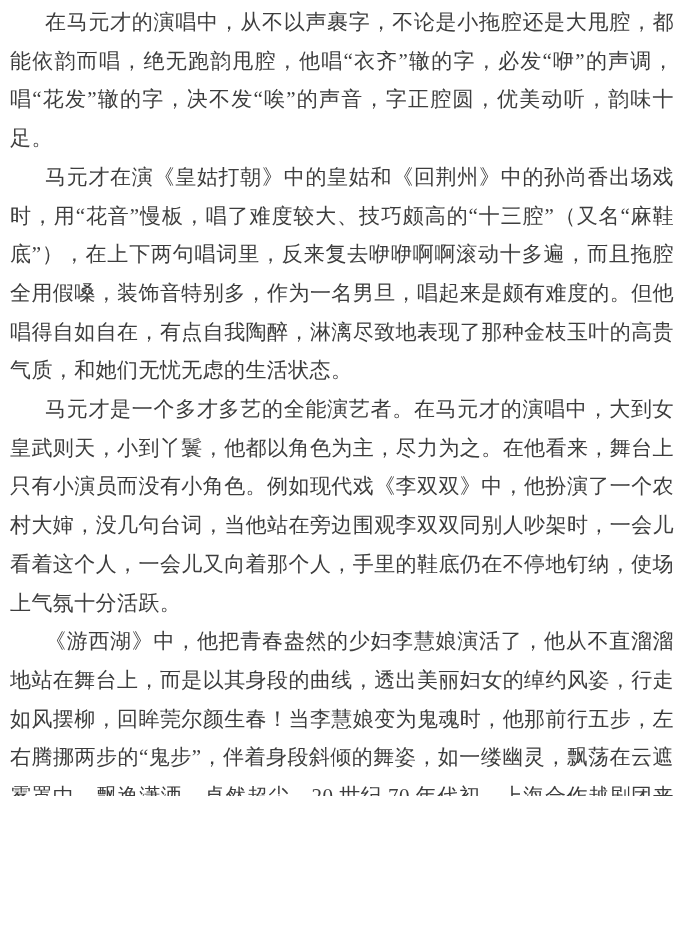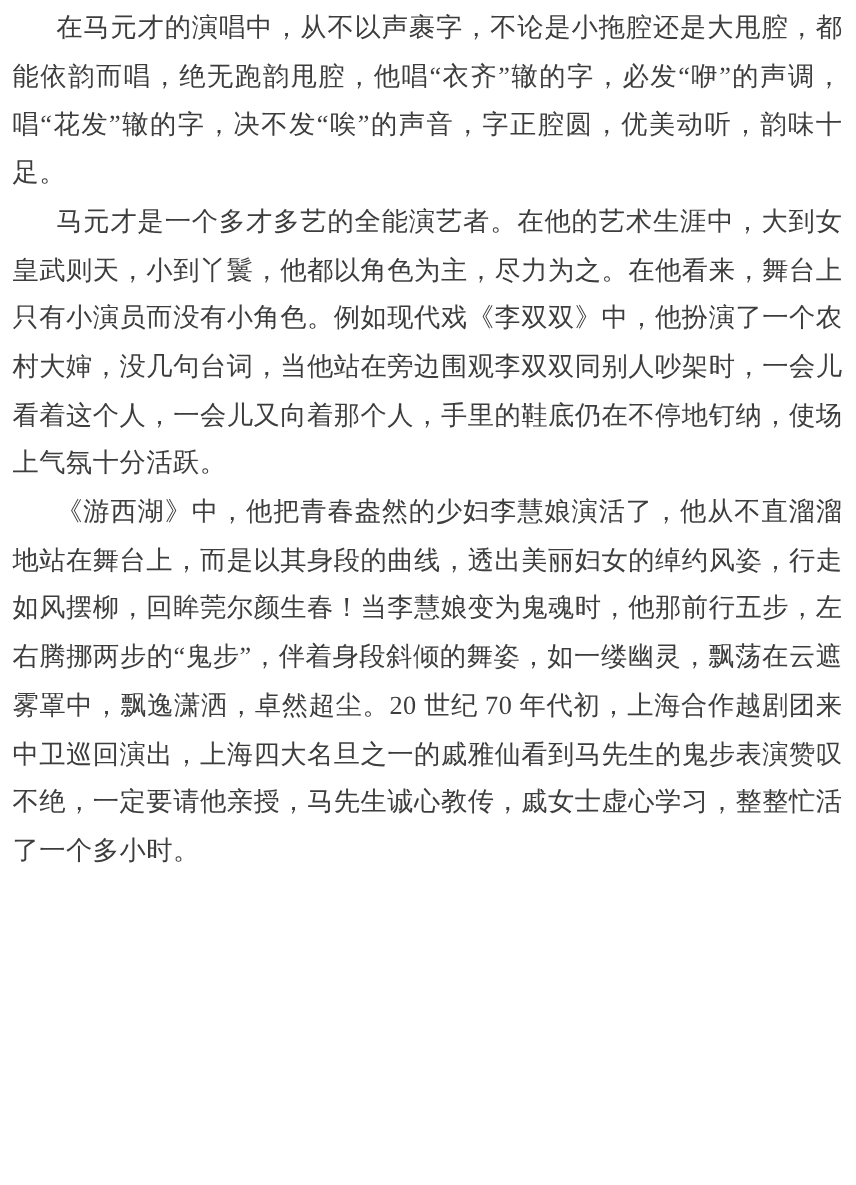--- a/index.html
+++ b/index.html
@@ -28,15 +28,16 @@
     text-justify: inter-character;
     text-indent: 35px;
     letter-spacing: 0.4px;
   }
 </style>
 </head>
 <body>
 
 <div class="page">
   <p class="para">在马元才的演唱中，从不以声裹字，不论是小拖腔还是大甩腔，都能依韵而唱，绝无跑韵甩腔，他唱“衣齐”辙的字，必发“咿”的声调，唱“花发”辙的字，决不发“唉”的声音，字正腔圆，优美动听，韵味十足。</p>
-  <p class="para">马元才是一个多才多艺的全能演艺者。在他的艺术生涯中，大到女皇武则天，小到丫鬟，他都以角色为主，尽力为之。在他看来，舞台上只有小演员而没有小角色。例如现代戏《李双双》中，他扮演了一个农村大婶，没几句台词，当他站在旁边围观李双双同别人吵架时，一会儿看着这个人，一会儿又向着那个人，手里的鞋底仍在不停地钉纳，使场上气氛十分活跃。</p>
+  <p class="para">马元才在演《皇姑打朝》中的皇姑和《回荆州》中的孙尚香出场戏时，用“花音”慢板，唱了难度较大、技巧颇高的“十三腔”（又名“麻鞋底”），在上下两句唱词里，反来复去咿咿啊啊滚动十多遍，而且拖腔全用假嗓，装饰音特别多，作为一名男旦，唱起来是颇有难度的。但他唱得自如自在，有点自我陶醉，淋漓尽致地表现了那种金枝玉叶的高贵气质，和她们无忧无虑的生活状态。</p>
+  <p class="para">马元才是一个多才多艺的全能演艺者。在马元才的演唱中，大到女皇武则天，小到丫鬟，他都以角色为主，尽力为之。在他看来，舞台上只有小演员而没有小角色。例如现代戏《李双双》中，他扮演了一个农村大婶，没几句台词，当他站在旁边围观李双双同别人吵架时，一会儿看着这个人，一会儿又向着那个人，手里的鞋底仍在不停地钉纳，使场上气氛十分活跃。</p>
   <p class="para">《游西湖》中，他把青春盎然的少妇李慧娘演活了，他从不直溜溜地站在舞台上，而是以其身段的曲线，透出美丽妇女的绰约风姿，行走如风摆柳，回眸莞尔颜生春！当李慧娘变为鬼魂时，他那前行五步，左右腾挪两步的“鬼步”，伴着身段斜倾的舞姿，如一缕幽灵，飘荡在云遮雾罩中，飘逸潇洒，卓然超尘。20 世纪 70 年代初，上海合作越剧团来中卫巡回演出，上海四大名旦之一的戚雅仙看到马先生的鬼步表演赞叹不绝，一定要请他亲授，马先生诚心教传，戚女士虚心学习，整整忙活了一个多小时。</p>
 </div>
 
 </body></html>

